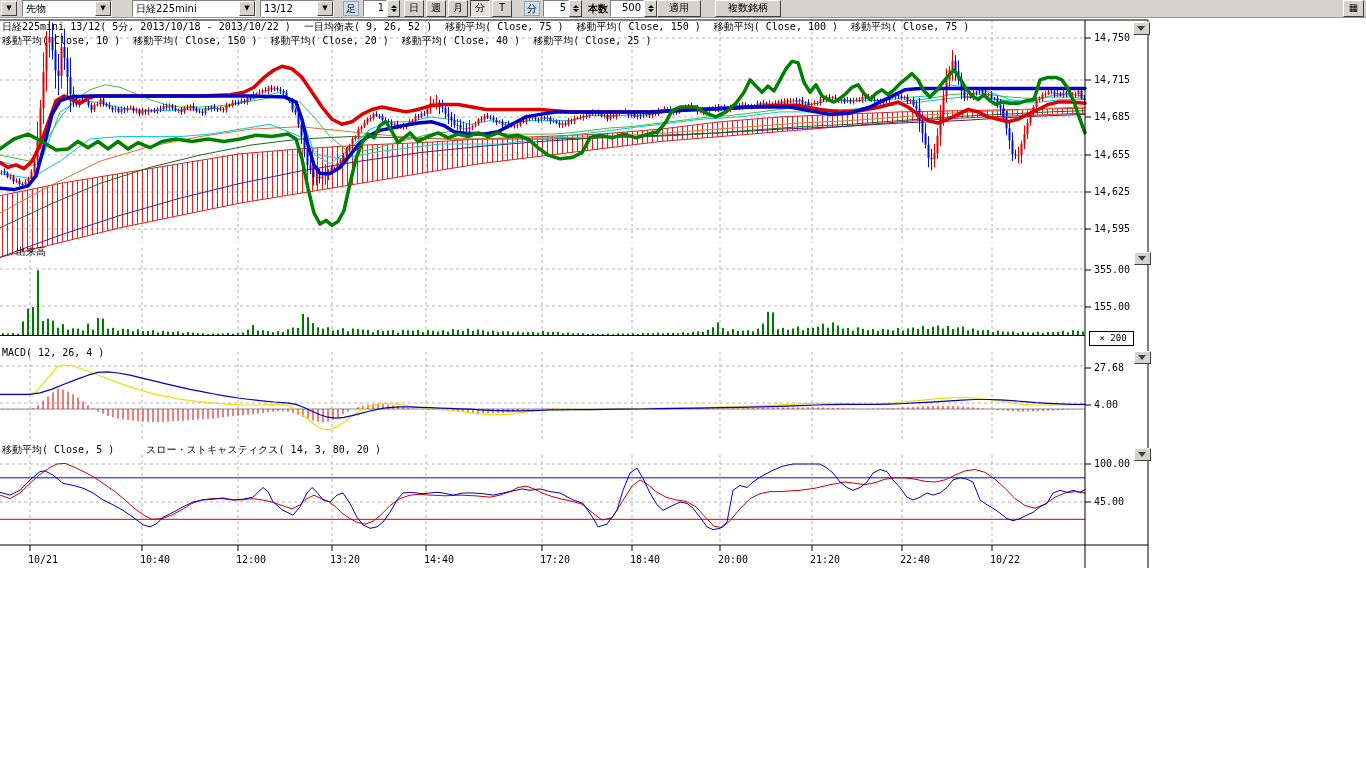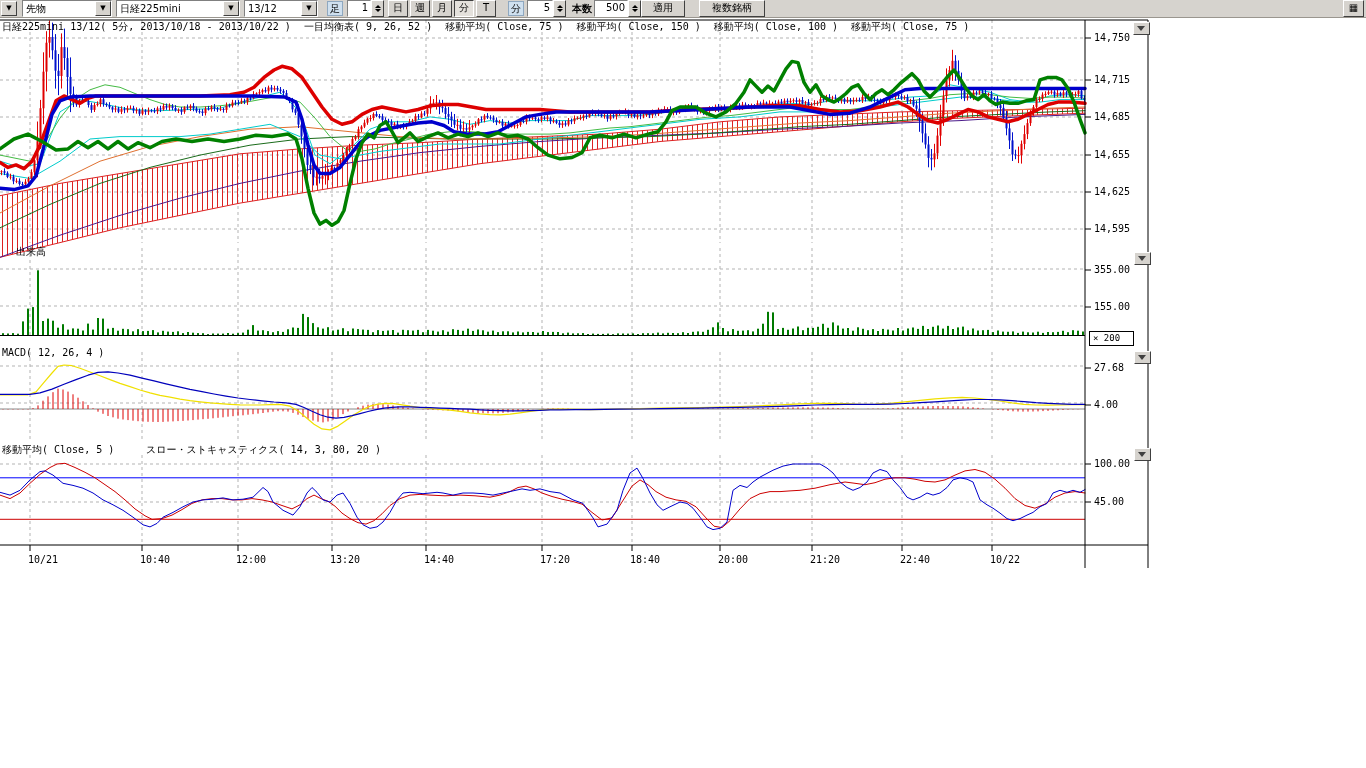--- a/index.html
+++ b/index.html
@@ -20,21 +20,21 @@
   .tlabel{padding:0 2px;font-weight:bold;}
   .flabel{background:#cfe0ef;border:1px solid #8fa8c0;padding:0 2px;height:13px;line-height:13px;}
   .spinfld{height:15px;background:#fff;border:1px solid;border-color:#808080 #fff #fff #808080;
            text-align:right;padding:0 2px;line-height:13px;}
   .spinbtn{width:11px;height:15px;background:#d6d3ce;border:1px solid;border-color:#fff #404040 #404040 #fff;
            display:flex;flex-direction:column;align-items:center;justify-content:center;}
   .spinbtn b{display:block;width:0;height:0;border-left:3px solid transparent;border-right:3px solid transparent;}
   .spinbtn .up{border-bottom:3px solid #000;margin-bottom:1px;}
   .spinbtn .dn{border-top:3px solid #000;}
   
-  #overlay{position:absolute;inset:0;z-index:3;pointer-events:none;font-size:10px;line-height:12px;}
+  #overlay{position:absolute;inset:0;z-index:3;pointer-events:none;font-size:10px;line-height:12px;text-align:center;}
   .olabel{position:absolute;white-space:pre;}
   .legend-row{position:absolute;left:2px;white-space:pre;}
   .legend-row span{margin-right:13px;}
   .menu-arrow{position:absolute;width:15px;height:11px;background:#d6d3ce;border:1px solid;
               border-color:#fff #404040 #404040 #fff;pointer-events:auto;}
   .menu-arrow i{position:absolute;left:3px;top:3px;width:0;height:0;border-left:4px solid transparent;
                 border-right:4px solid transparent;border-top:5px solid #404040;}
   .multbox{position:absolute;left:1089px;top:331px;width:40px;height:13px;background:#fff;
            border:1px solid #000;font-size:9px;line-height:13px;padding-left:3px;}
   svg{position:absolute;top:0;left:0;z-index:1;}
@@ -42,21 +42,21 @@
 </head>
 <body>
 <div id="screen">
 
   <div id="toolbar">
     <div class="dbtn" style="margin-left:1px">▼</div>
     <div class="combo" style="width:88px;margin-left:5px">
       <span class="cv">先物</span>
       <span class="dbtn">▼</span>
     </div>
-    <div class="combo" style="width:122px;margin-left:4px">
+    <div class="combo" style="width:122px;margin-left:20px">
       <span class="cv">日経225mini</span>
       <span class="dbtn">▼</span>
     </div>
     <div class="combo" style="width:72px;margin-left:4px">
       <span class="cv">13/12</span>
       <span class="dbtn">▼</span>
     </div>
     <span class="flabel" style="margin-left:9px">足</span>
     <span class="spinfld" style="width:18px;margin-left:4px">1</span>
     <span class="spinbtn">
@@ -1338,20 +1338,21 @@
         <line x1="1085" y1="307" x2="1091" y2="307" stroke="#000000" stroke-width="1"></line>
         <line x1="1085" y1="368" x2="1091" y2="368" stroke="#000000" stroke-width="1"></line>
         <line x1="1085" y1="405" x2="1091" y2="405" stroke="#000000" stroke-width="1"></line>
         <line x1="1085" y1="464" x2="1091" y2="464" stroke="#000000" stroke-width="1"></line>
         <line x1="1085" y1="502" x2="1091" y2="502" stroke="#000000" stroke-width="1"></line>
       </svg>
   </div>
 
   <div id="overlay">
     <div class="legend-row" style="top:21px" id="legend1"><span>日経225mini 13/12( 5分, 2013/10/18 - 2013/10/22 )</span><span>一目均衡表( 9, 26, 52 )</span><span>移動平均( Close, 75 )</span><span>移動平均( Close, 150 )</span><span>移動平均( Close, 100 )</span><span>移動平均( Close, 75 )</span></div>
+    <div class="legend-row" style="top:35px" id="legend2"><span>移動平均( Close, 10 )</span><span>移動平均( Close, 150 )</span><span>移動平均( Close, 20 )</span><span>移動平均( Close, 40 )</span><span>移動平均( Close, 25 )</span></div>
     <div class="olabel" style="left:16px;top:246px">出来高</div>
     <div class="olabel" style="left:2px;top:347px">MACD( 12, 26, 4 )</div>
     <div class="olabel" style="left:2px;top:444px">移動平均( Close, 5 )</div>
     <div class="olabel" style="left:146px;top:444px">スロー・ストキャスティクス( 14, 3, 80, 20 )</div>
     <div class="multbox">× 200</div>
     <div class="menu-arrow" style="left:1133px;top:22px">
         <i></i>
       </div>
     <div class="menu-arrow" style="left:1134px;top:252px">
         <i></i>

